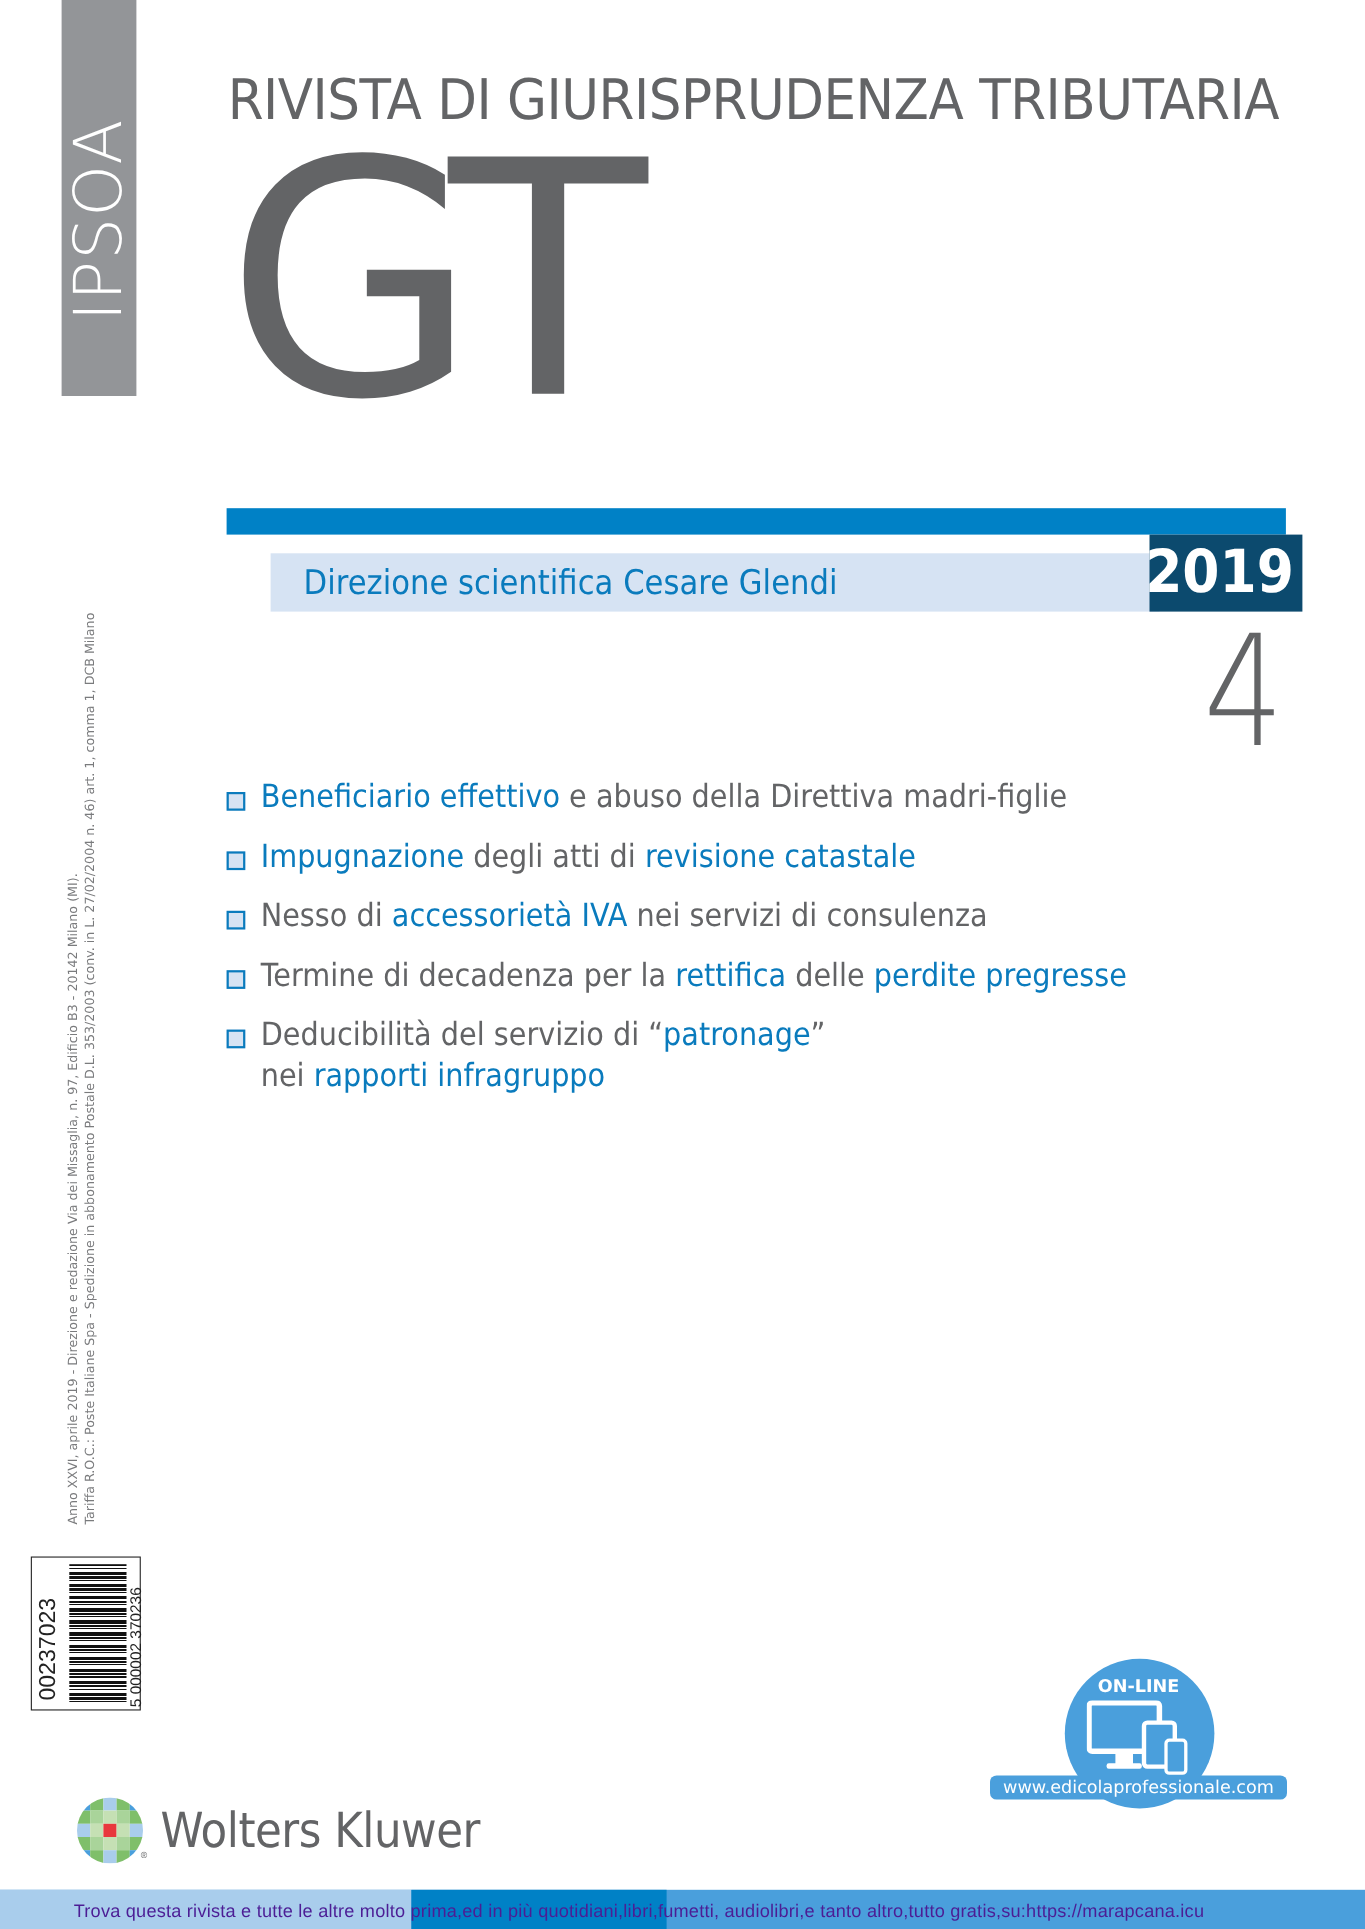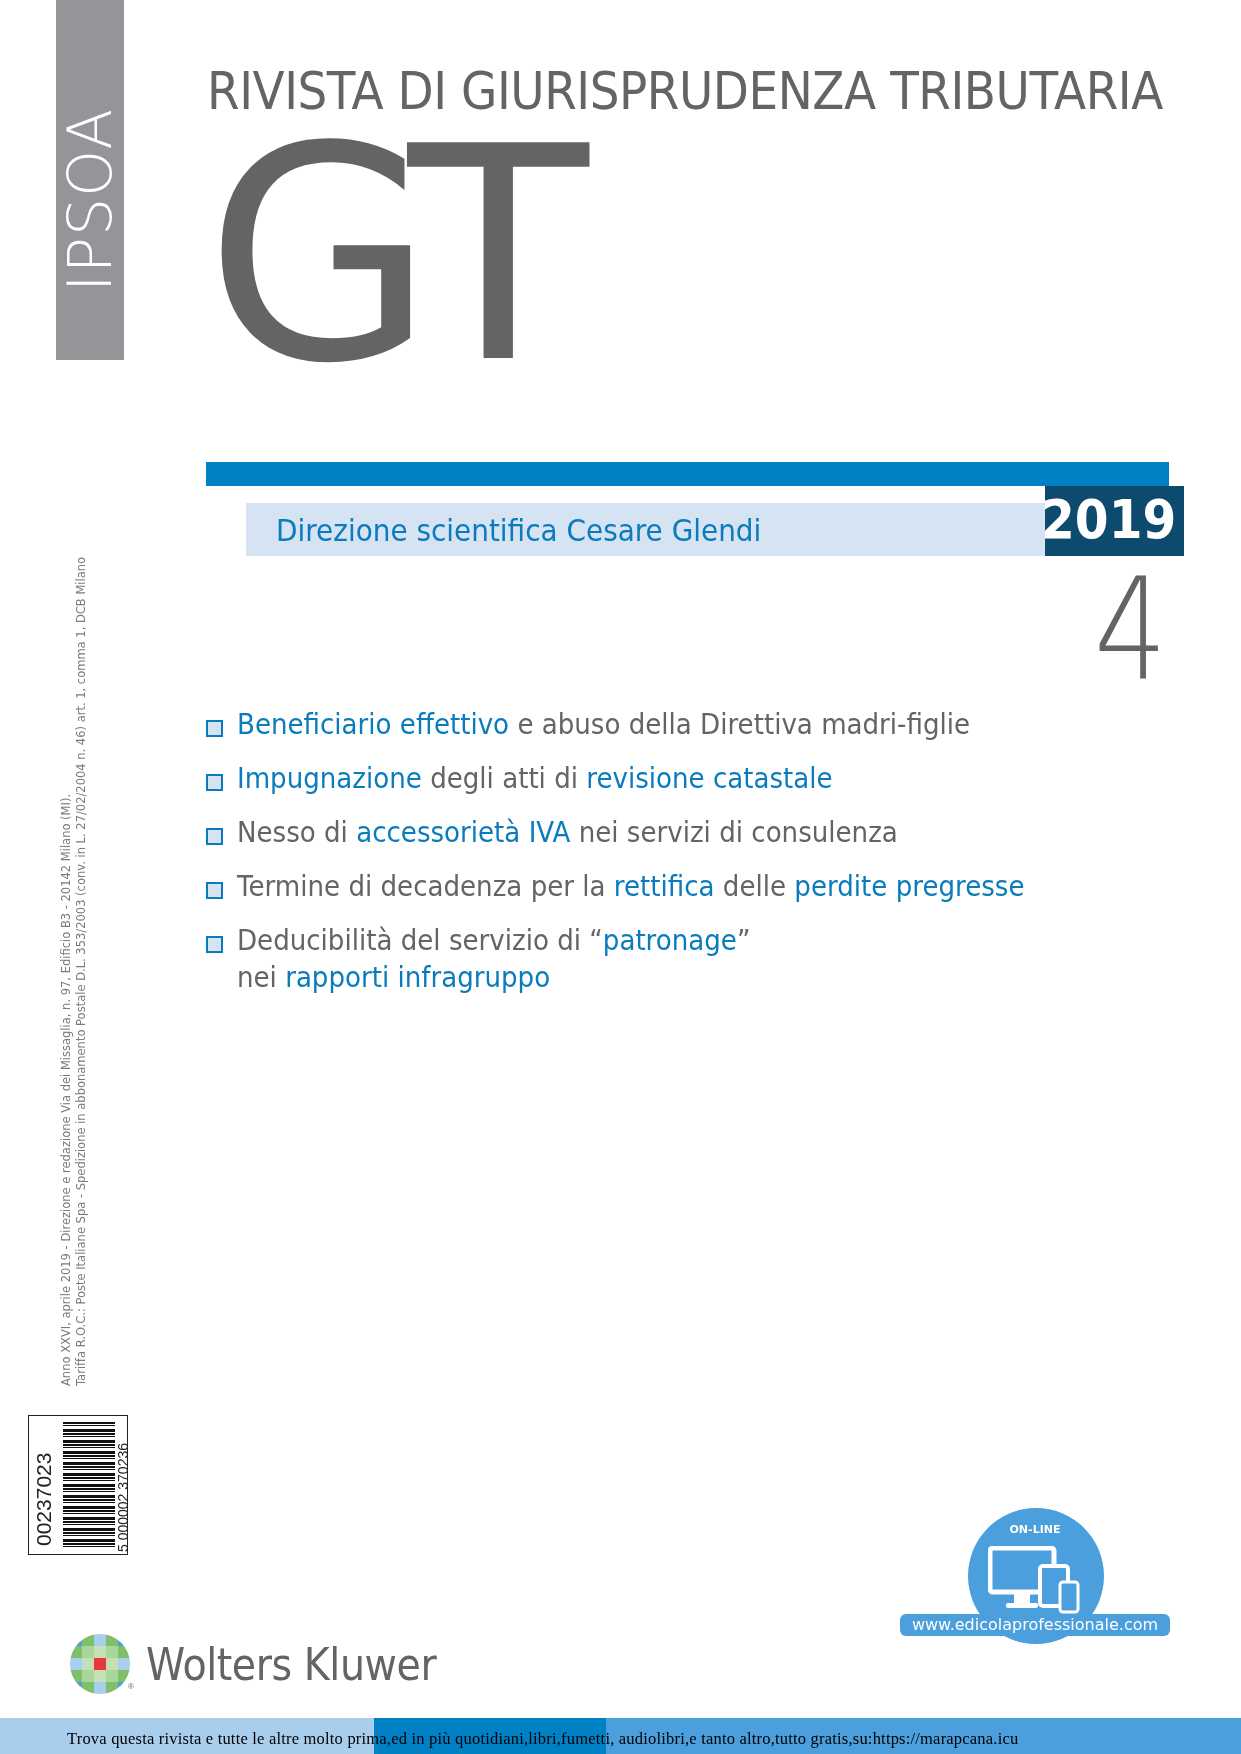--- a/index.html
+++ b/index.html
@@ -47,38 +47,38 @@
         color:#222; font-family:"Liberation Sans", sans-serif; white-space:nowrap; left:0; top:60px; }
   .barcode-bars { position:absolute; left:34px; top:6px; width:52px; height:128px;
         background: repeating-linear-gradient(180deg,#111 0 2px,#fff 2px 3px,#111 3px 4px,#fff 4px 7px,#111 7px 10px,#fff 10px 11px); }
   .barcode-num { position:absolute; left:86px; top:0; width:0; height:0; }
   .barcode-num span { position:absolute; transform:rotate(-90deg); transform-origin:0 0; font-size:14px;
         color:#222; font-family:"Liberation Sans", sans-serif; white-space:nowrap; left:0; top:136px; }
 
   .online-badge { left:900px; top:1508px; width:270px; height:135px; }
   .online-circle { position:absolute; left:68px; top:0; width:136px; height:136px; border-radius:50%; background:#4a9fdc; }
   .online-label { position:absolute; left:0; width:270px; top:15px; text-align:center; color:#fff;
-        font-weight:bold; font-size:11px; font-family:"DejaVu Sans", sans-serif; }
+        font-weight:bold; font-size:16px; font-family:"DejaVu Sans", sans-serif; }
   .url-pill { position:absolute; left:0; top:106px; width:270px; height:22px; background:#4a9fdc; border-radius:6px;
         color:#fff; font-size:16px; line-height:22px; text-align:center; font-family:"DejaVu Sans", sans-serif; }
   .devices { position:absolute; left:88px; top:38px; }
 
   .wk-logo { left:70px; top:1634px; }
   .wk-mark { position:absolute; left:0; top:0; width:60px; height:60px; border-radius:50%; overflow:hidden;
         display:grid; grid-template-columns:repeat(5,12px); grid-template-rows:repeat(5,12px); }
   .wk-mark div { width:12px; height:12px; }
   .wk-name { position:absolute; left:76px; top:5px; font-size:44px; color:#636466; white-space:nowrap;
         font-family:"DejaVu Sans", sans-serif; transform:scaleX(0.9); transform-origin:left; letter-spacing:-0.5px; }
   .wk-reg { position:absolute; left:58px; top:48px; font-size:8px; color:#636466; }
 
   .promo-bar { left:0; top:1718px; width:1241px; height:36px; background:#4a9fdc; }
   .promo-seg1 { position:absolute; left:0; top:0; width:374px; height:36px; background:#a9cdec; }
   .promo-seg2 { position:absolute; left:374px; top:0; width:232px; height:36px; background:#0081c6; }
-  .promo-text { position:absolute; left:67px; top:11px; font-size:16.5px; color:#000000; white-space:nowrap;
-        font-family:Liberation Serif, serif; letter-spacing:0.2px; }
+  .promo-text { position:absolute; left:67px; top:11px; font-size:16.5px; color:#4c1d95; white-space:nowrap;
+        font-family:Liberation Sans, sans-serif; letter-spacing:0.2px; }
 </style>
 </head>
 <body>
 
 <div class="abs ipsoa-band">
   <div class="ipsoa-text">
       <span>IPSOA</span>
     </div>
 </div>
 

